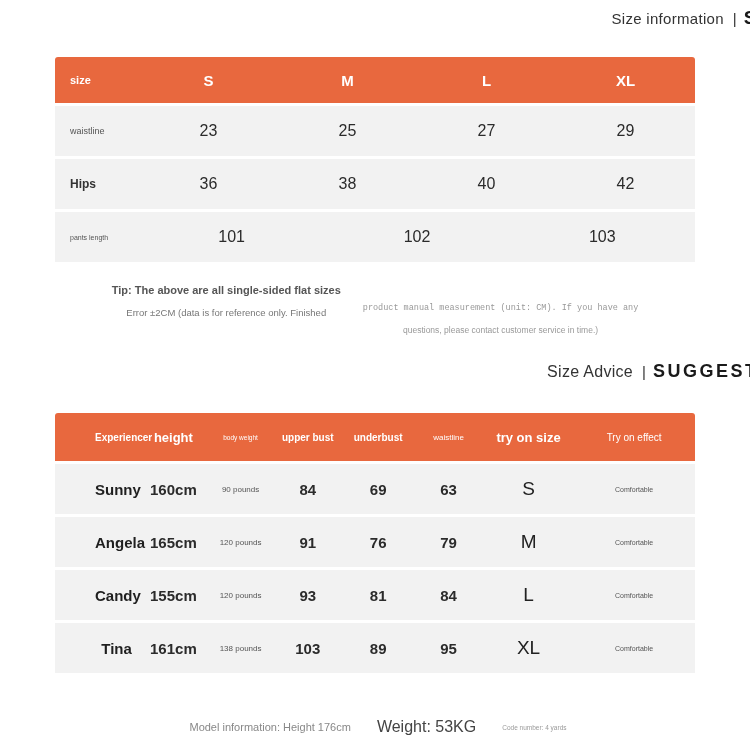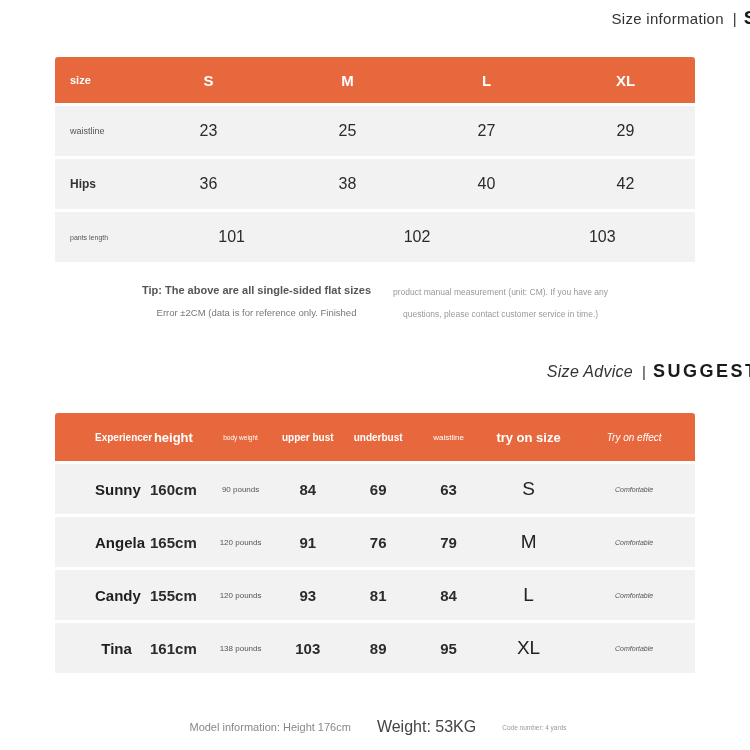--- a/index.html
+++ b/index.html
@@ -7,21 +7,21 @@
   body { font-family:"Liberation Sans", sans-serif; }
   .page { position:relative; width:750px; height:750px; background:#ffffff; overflow:hidden; }
 
   
   .sec-title { position:absolute; left:0; width:750px; text-align:right; white-space:nowrap;margin-left:48px; }
   .sec-title .t-normal { font-size:15px; color:#333; letter-spacing:0.3px; }
   .sec-title .t-divider { font-size:15px; color:#333; margin:0 7px 0 9px; }
   .sec-title .t-strong { font-size:19px; font-weight:bold; color:#1a1a1a; letter-spacing:3px; }
   #title1 { top:7px; }
   #title2 { top:361px; }
-  #title2 .t-normal { font-size:16px;font-style:italic; }
+  #title2 .t-normal { font-size:16px; }
   #title2 .t-strong { font-size:18px; letter-spacing:2.5px; }
 
   
   .tbl { position:absolute; left:55px; width:640px; }
   #table1 { top:57px; }
   #table2 { top:413px; }
   .tbl-header { display:flex; align-items:center; background:var(--accent,#E8683E); border-radius:3px 3px 0 0; }
   #table1 .tbl-header { height:46px; }
   #table2 .tbl-header { height:48px; }
   .tbl-row { display:flex; align-items:center; background:var(--row-bg,#F2F2F2); margin-top:3px; height:50px; }
@@ -32,21 +32,21 @@
   #table1 .tbl-header .t1-c0 { color:#fff; font-size:11px; font-weight:bold; }
   #table1 .tbl-header .t1-c  { color:#fff; font-size:15px; font-weight:bold; }
   #table1 .tbl-row .t1-c { font-size:16px; font-weight:500; color:#2b2b2b; }
   #t1r0 .t1-c0 { font-size:9px; color:#555; }
   #t1r1 .t1-c0 { font-size:12px; color:#333;font-weight:bold; }
   #t1r2 .t1-c0 { font-size:7px; color:#555; }
 
   
   .t2-c0 { width:13%;padding-left:40px; } .t2-c1 { width:11%; } .t2-c2 { width:10%; }
   .t2-c3 { width:11%; } .t2-c4 { width:11%; } .t2-c5 { width:11%; }
-  .t2-c6 { width:14%; } .t2-c7 { width:19%;font-style:italic; }
+  .t2-c6 { width:14%; } .t2-c7 { width:19%; }
   #table2 .tbl-header > div { text-align:center; color:#fff; }
   #table2 .tbl-header .t2-c0 { font-size:10px; font-weight:bold; }
   #table2 .tbl-header .t2-c1 { font-size:13px; font-weight:bold; }
   #table2 .tbl-header .t2-c2 { font-size:6.5px; }
   #table2 .tbl-header .t2-c3 { font-size:10px; font-weight:bold; }
   #table2 .tbl-header .t2-c4 { font-size:10px; font-weight:bold; }
   #table2 .tbl-header .t2-c5 { font-size:8px; }
   #table2 .tbl-header .t2-c6 { font-size:13px; font-weight:bold; }
   #table2 .tbl-header .t2-c7 { font-size:10px; }
   #table2 .tbl-row > div { text-align:center; color:#2b2b2b; }
@@ -55,21 +55,21 @@
   #table2 .tbl-row .t2-c2 { font-size:8px; color:#555; }
   #table2 .tbl-row .t2-c3, #table2 .tbl-row .t2-c4, #table2 .tbl-row .t2-c5 { font-size:15px; font-weight:600; }
   #table2 .tbl-row .t2-c6 { font-size:19px; font-weight:300; color:#222; }
   #table2 .tbl-row .t2-c7 { font-size:7px; color:#555; }
 
   
   .tip { position:absolute; top:284px; left:0; width:750px; display:flex; justify-content:center; gap:22px; }
   .tip-col { text-align:center; }
   .tip-l1 { font-size:11px; font-weight:bold; color:#555; line-height:13px; }
   .tip-l2 { font-size:9.5px; color:#777; margin-top:10px; line-height:11px; }
-  .tip-r1 { font-size:8.5px; color:#999; margin-top:3px; line-height:10px; }
+  .tip-r1 { font-size:8.5px; color:#999; margin-top:19px; line-height:10px;font-family:Liberation Mono, monospace; }
   .tip-r2 { font-size:8.5px; color:#999; margin-top:12px; line-height:10px; }
 
   
   .footer { position:absolute; top:718px; left:0; width:750px; display:flex; justify-content:center; align-items:center; gap:26px; }
   .f-model { font-size:11px; color:#888;margin-left:6px; }
   .f-weight { font-size:16px; color:#444; }
   .f-code { font-size:6.5px; color:#999; }
 </style>
 </head>
 <body>

